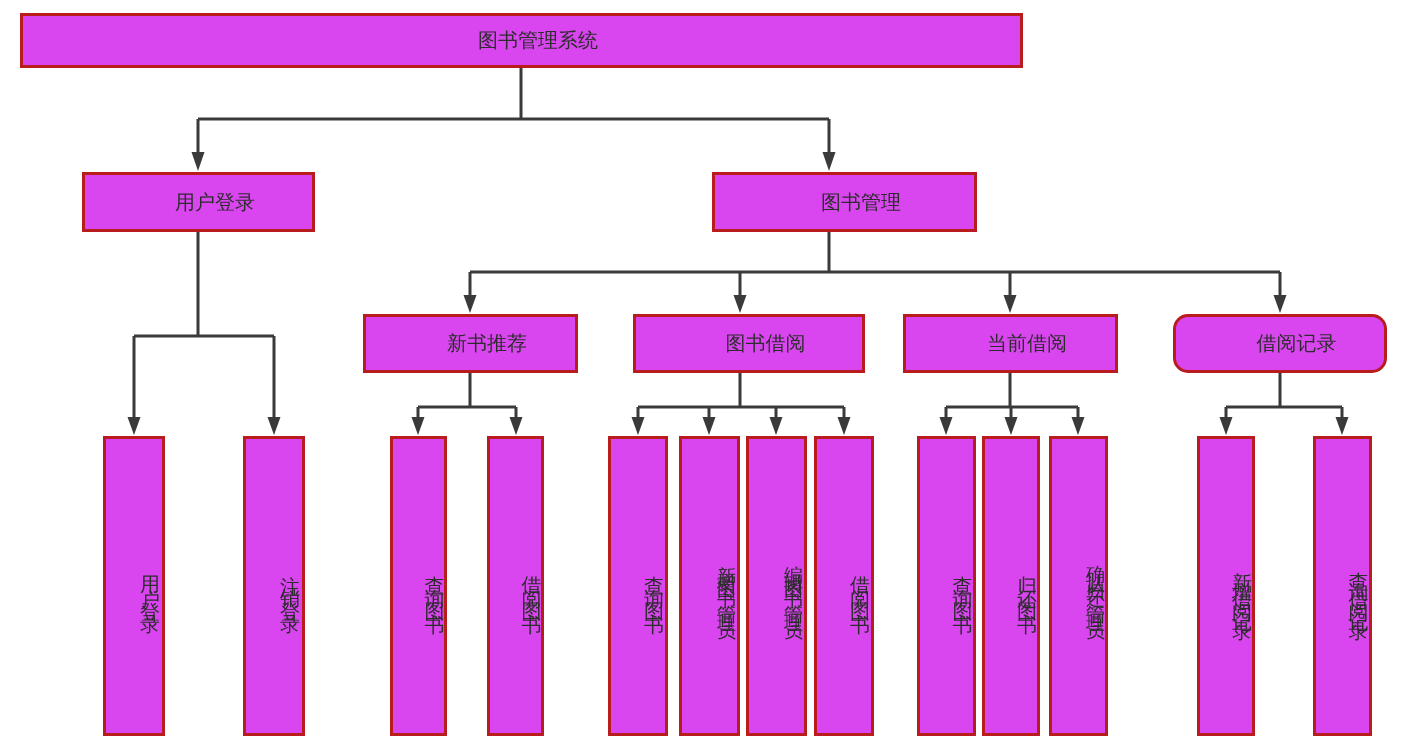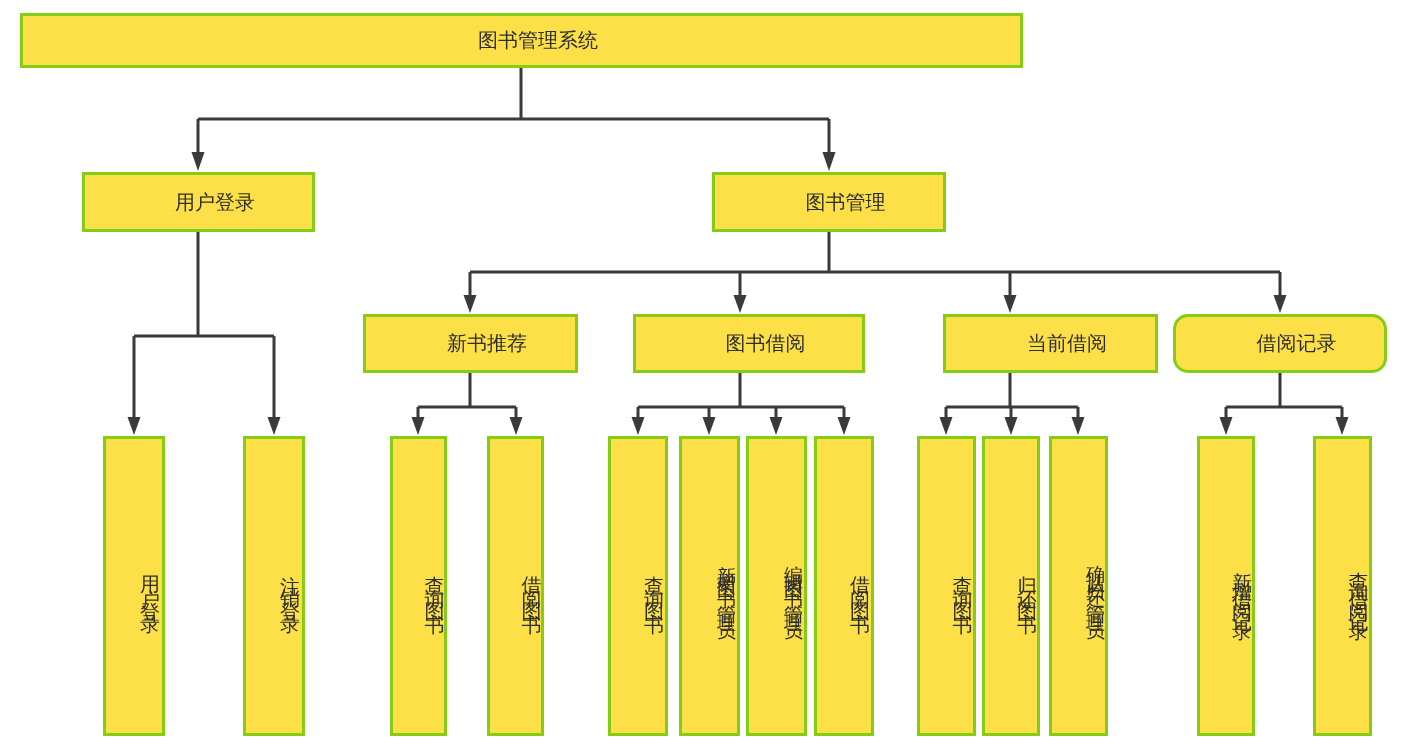--- a/index.html
+++ b/index.html
@@ -26,22 +26,22 @@
     stroke-width: 3;
     fill: none;
   }
   .connectors polygon {
     fill: #3a3a3a;
     stroke: none;
   }
   .box {
     position: absolute;
     box-sizing: border-box;
-    background: #fde047;
-    border: 3px solid #84cc16;
+    background: #d946ef;
+    border: 3px solid #b91c1c;
     display: flex;
     align-items: center;
     justify-content: center;
     color: #2d2d2d;
     font-size: 20px;
     z-index: 1;
     text-align: center;
     padding-left: 33px;
   }
   .vtext {
@@ -115,25 +115,25 @@
     <g>
       <path d="M1280 373 V407 M1226 407 H1342 M1226 407 V419 M1342 407 V419"></path>
       <polygon points="1219.5,417 1232.5,417 1226,435"></polygon>
       <polygon points="1335.5,417 1348.5,417 1342,435"></polygon>
     </g>
   </svg>
 
   <div class="box" style="left:20px; top:13px; width:1003px; height:55px;">图书管理系统</div>
 
   <div class="box" style="left:82px; top:172px; width:233px; height:60px;">用户登录</div>
-  <div class="box" style="left:712px; top:172px; width:234px; height:60px;">图书管理</div>
+  <div class="box" style="left:712px; top:172px; width:265px; height:60px;">图书管理</div>
 
   <div class="box" style="left:363px; top:314px; width:215px; height:59px;">新书推荐</div>
   <div class="box" style="left:633px; top:314px; width:232px; height:59px;">图书借阅</div>
-  <div class="box" style="left:903px; top:314px; width:215px; height:59px;margin-left:40px;">当前借阅</div>
+  <div class="box" style="left:903px; top:314px; width:215px; height:59px;">当前借阅</div>
   <div class="box" style="left:1173px; top:314px; width:214px; height:59px;border-radius:15px;">借阅记录</div>
 
   <div class="box" style="left:103px; top:436px; width:62px; height:300px;">
     <span class="vtext">用户登录</span>
   </div>
   <div class="box" style="left:243px; top:436px; width:62px; height:300px;">
     <span class="vtext">注销登录</span>
   </div>
 
   <div class="box" style="left:390px; top:436px; width:57px; height:300px;">

